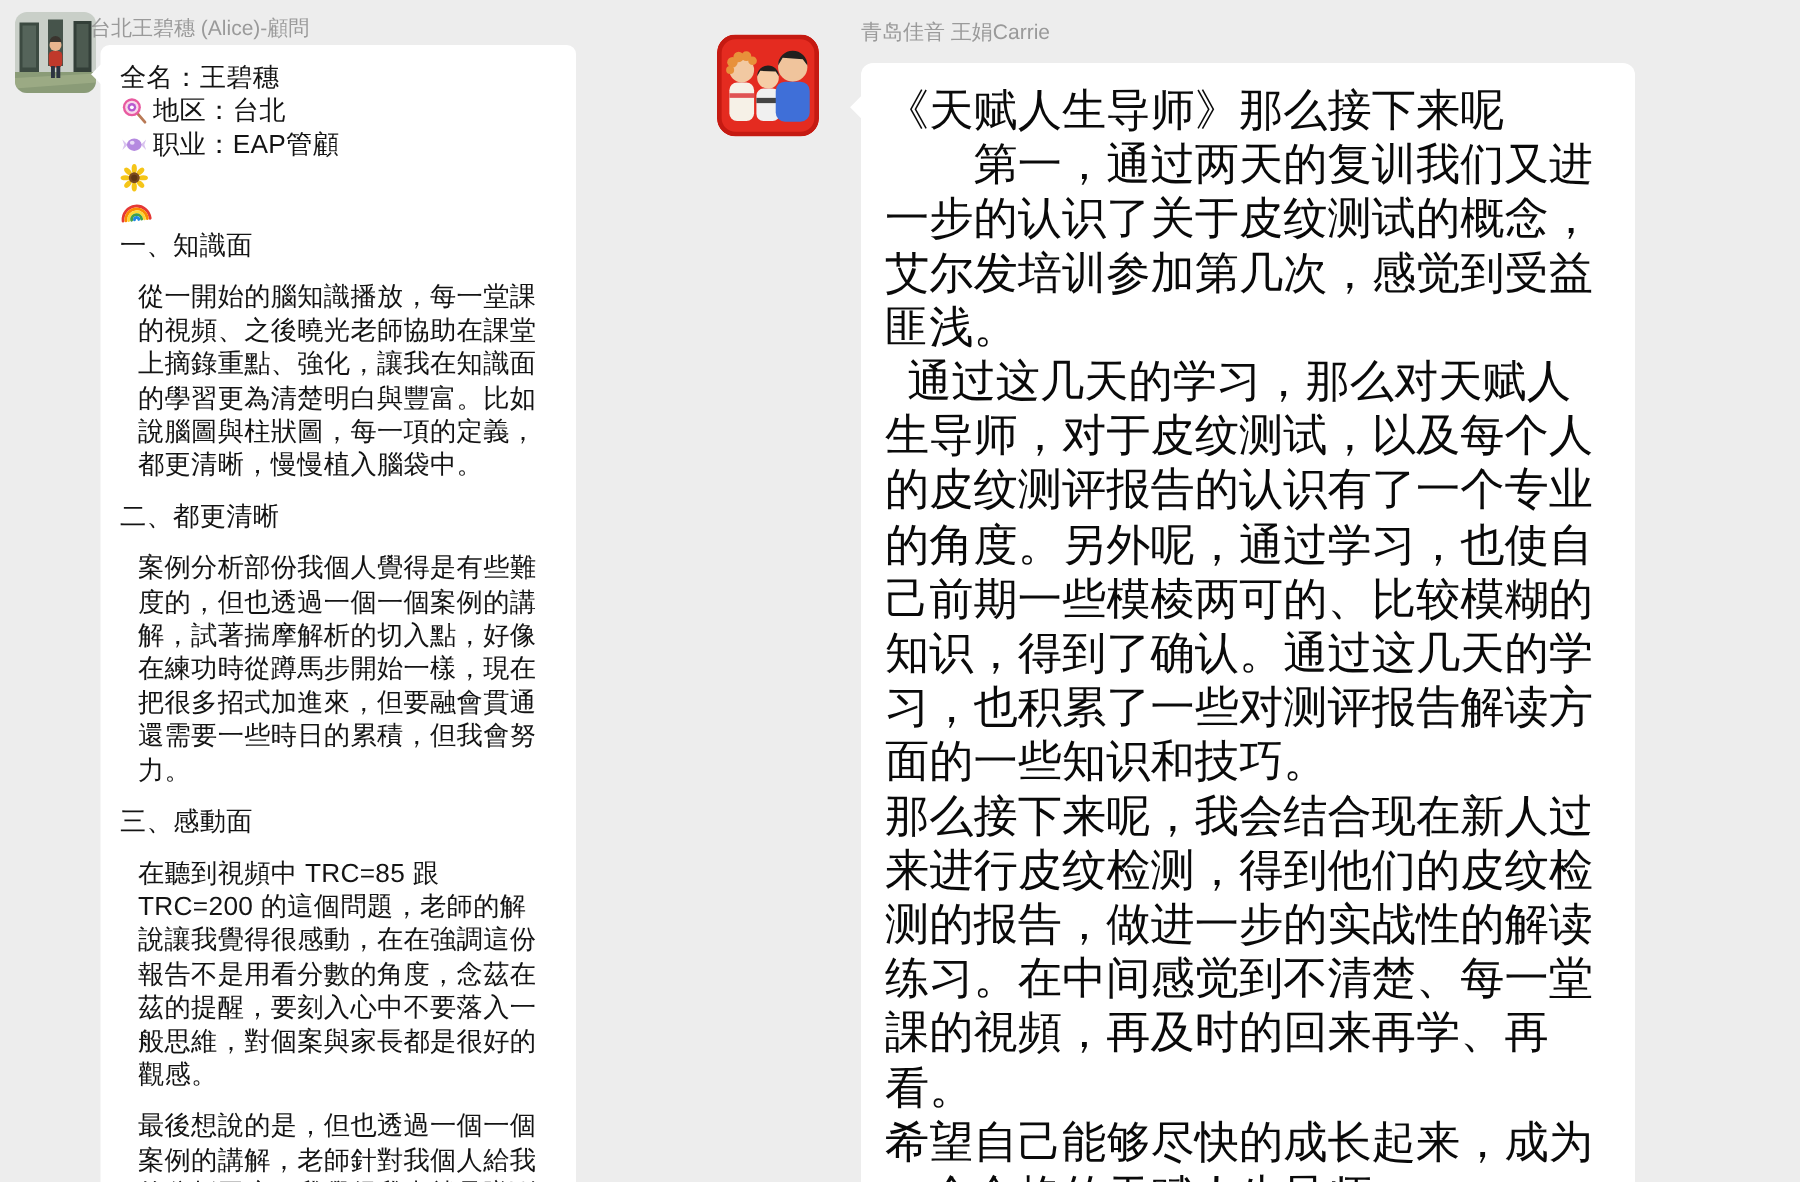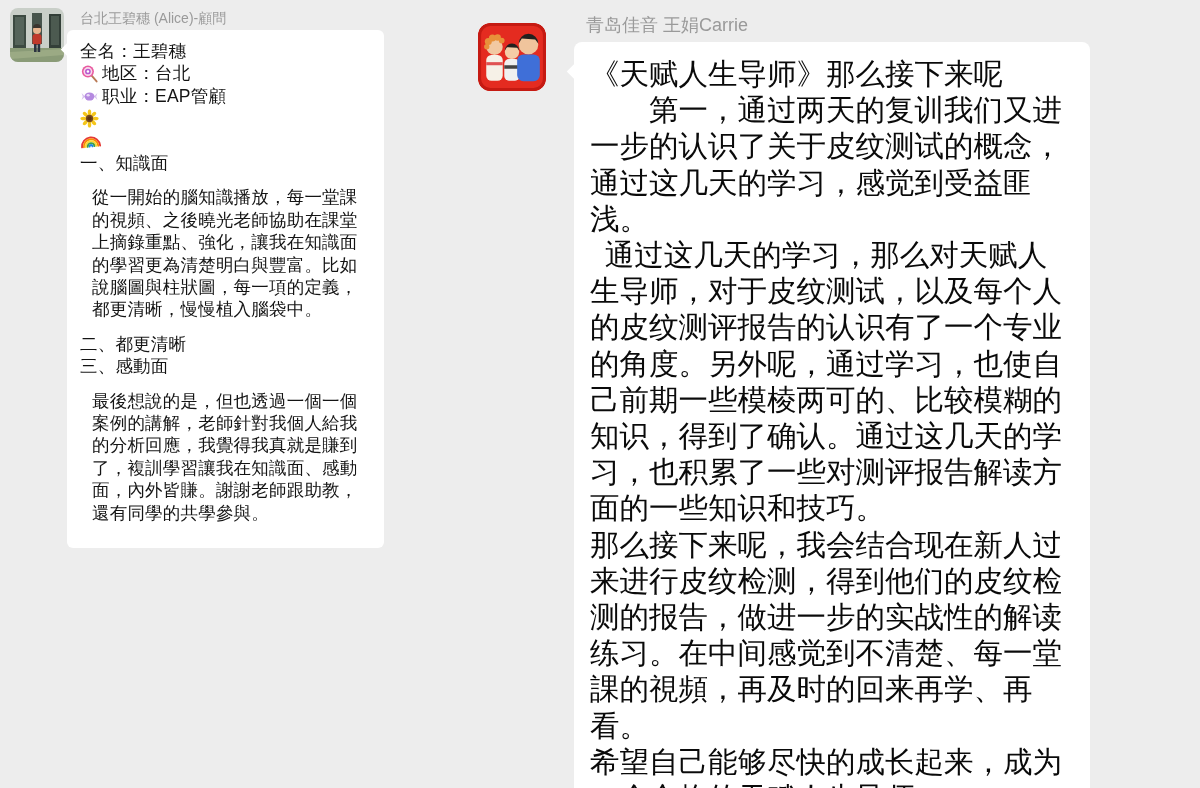--- a/index.html
+++ b/index.html
@@ -21,22 +21,22 @@
   .avatar svg { display: block; }
   #left-avatar  { left: 10px; top: 8px;  width: 54px; height: 54px; }
   #right-avatar { left: 478px; top: 23px; width: 68px; height: 68px; border-radius: 12px; }
 
   
   .sender-name {
     position: absolute;
     color: #9a9a9a;
     white-space: nowrap;
   }
-  #left-name  { left: 80px;  top: 10px; font-size: 14px; }
-  #right-name { left: 586px; top: 13px; font-size: 18px; }
+  #left-name  { left: 60px;  top: 10px; font-size: 14px; }
+  #right-name { left: 574px; top: 13px; font-size: 14px; }
 
   
   .bubble {
     position: absolute;
     background: #ffffff;
     border-radius: 6px;
   }
   .bubble .tail {
     position: absolute;
     width: 11px; height: 11px;
@@ -156,24 +156,26 @@
     </span>
   </div>
 
   <div class="section">
     <div class="heading">一、知識面</div>
     <div class="para">從一開始的腦知識播放，每一堂課的視頻、之後曉光老師協助在課堂上摘錄重點、強化，讓我在知識面的學習更為清楚明白與豐富。比如說腦圖與柱狀圖，每一項的定義，都更清晰，慢慢植入腦袋中。</div>
   </div>
 
   <div class="section">
     <div class="heading">二、都更清晰</div>
+    <div class="para">案例分析部份我個人覺得是有些難度的，但也透過一個一個案例的講解，試著揣摩解析的切入點，好像在練功時從蹲馬步開始一樣，現在把很多招式加進來，但要融會貫通還需要一些時日的累積，但我會努力。</div>
   </div>
 
   <div class="section">
     <div class="heading">三、感動面</div>
+    <div class="para">在聽到視頻中 TRC=85 跟 TRC=200 的這個問題，老師的解說讓我覺得很感動，在在強調這份報告不是用看分數的角度，念茲在茲的提醒，要刻入心中不要落入一般思維，對個案與家長都是很好的觀感。</div>
     <div class="para">最後想說的是，但也透過一個一個案例的講解，老師針對我個人給我的分析回應，我覺得我真就是賺到了，複訓學習讓我在知識面、感動面，內外皆賺。謝謝老師跟助教，還有同學的共學參與。</div>
   </div>
 </div>
 
 <div class="avatar" id="right-avatar">
   <svg width="68" height="68" viewBox="0 0 66 66">
     <rect width="66" height="66" rx="12" fill="#e42b20"></rect>
     <rect x="1.5" y="1.5" width="63" height="63" rx="10.5" fill="none" stroke="#c51a12" stroke-width="3"></rect>
 
     <circle cx="16" cy="23" r="8" fill="#f2c9a2"></circle>
@@ -196,17 +198,17 @@
     <path d="M39.5 20 a9.5 9.5 0 0 1 19 0 l-3 -4 -13 -1 Z" fill="#22201e"></path>
     <rect x="38" y="30.5" width="22" height="26" rx="6" fill="#3f6fd8"></rect>
   </svg>
 </div>
 
 <div class="sender-name" id="right-name">青岛佳音 王娟Carrie</div>
 
 <div class="bubble" id="right-bubble">
   <div class="tail"></div>
   <div class="rp">《天赋人生导师》那么接下来呢</div>
-  <div class="rp">　　第一，通过两天的复训我们又进一步的认识了关于皮纹测试的概念，通过这几天的学习，感觉到受益匪浅。</div>
+  <div class="rp">　　第一，通过两天的复训我们又进一步的认识了关于皮纹测试的概念，艾尔发培训参加第几次，感觉到受益匪浅。</div>
   <div class="rp indent-half">通过这几天的学习，那么对天赋人生导师，对于皮纹测试，以及每个人的皮纹测评报告的认识有了一个专业的角度。另外呢，通过学习，也使自己前期一些模棱两可的、比较模糊的知识，得到了确认。通过这几天的学习，也积累了一些对测评报告解读方面的一些知识和技巧。</div>
   <div class="rp">那么接下来呢，我会结合现在新人过来进行皮纹检测，得到他们的皮纹检测的报告，做进一步的实战性的解读练习。在中间感觉到不清楚、每一堂課的視頻，再及时的回来再学、再看。</div>
   <div class="rp">希望自己能够尽快的成长起来，成为一个合格的天赋人生导师。</div>
 </div>
 
 </body></html>

